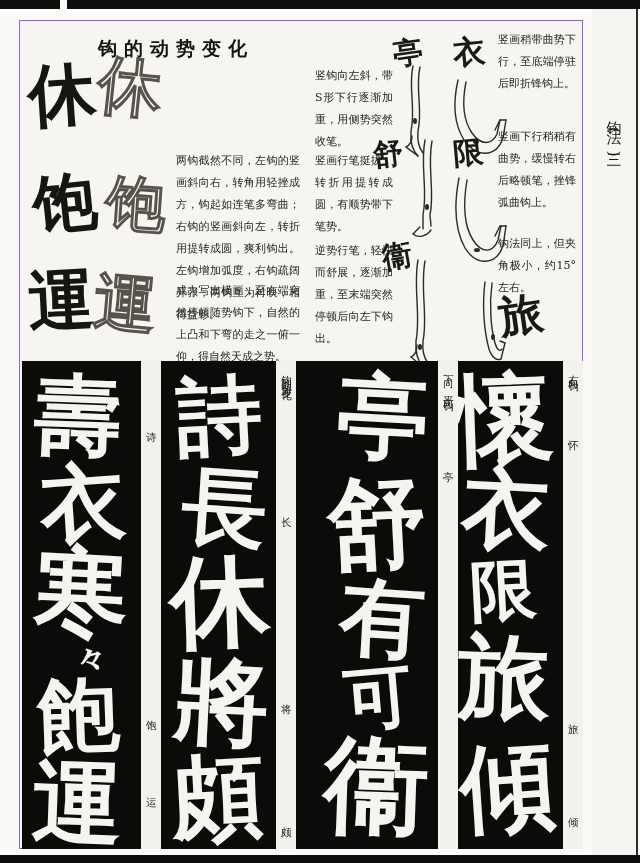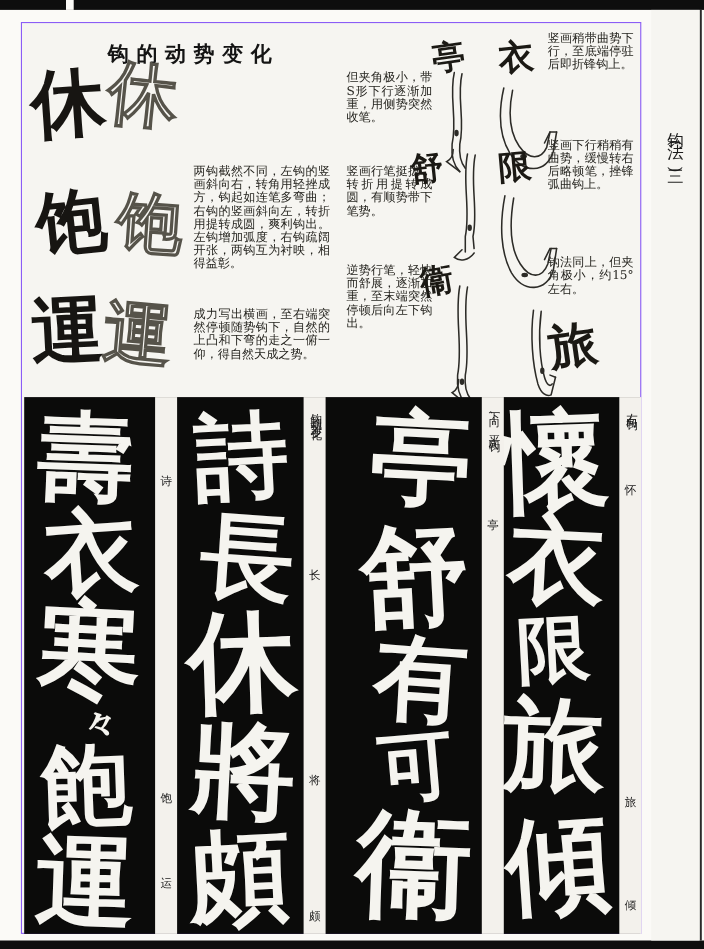--- a/index.html
+++ b/index.html
@@ -9,21 +9,21 @@
   
   #topbar{left:0;top:0;width:640px;height:9px;background:#0e0e0e;}
   #topbar-gap{left:60px;top:0;width:7px;height:9px;background:#fbfaf7;}
   #botbar{left:0;top:855px;width:640px;height:8px;background:#0e0e0e;}
   #rightedge{left:636px;top:9px;width:2px;height:846px;background:#2a2a2a;}
   #mainbox{left:19px;top:20px;width:562px;height:827px;border:1px solid #8b5cf6;background:#f6f5f1;}
   
   #sidebar{left:592px;top:9px;width:44px;height:846px;background:#f6f5f1;}
   .vtext{writing-mode:vertical-rl;font-size:15px;letter-spacing:9px;color:#1c1c1c;}
   
-  .para{font-size:11px;line-height:12px;text-align:justify;word-break:break-all;color:#25241f;}
+  .para{font-size:11px;line-height:22px;text-align:justify;word-break:break-all;color:#25241f;}
   #title{font-size:19px;font-weight:bold;letter-spacing:7px;color:#141414;}
   
   .callig{font-family:"DejaVu Serif",serif;font-weight:bold;line-height:1;color:#171512;}
   .hollow{color:#a39f94;font-weight:bold;}
   @supports (-webkit-text-stroke: 1px black){
     .hollow{-webkit-text-fill-color:transparent;-webkit-text-stroke:1.05px #56534a;}
   }
   .dchar{font-family:"DejaVu Serif",serif;font-weight:bold;line-height:1;color:#1b1914;}
   
   #blackarea{left:2px;top:340px;width:560px;height:488px;background:#0b0b0a;}
@@ -59,21 +59,21 @@
 
     <div class="abs callig" style="left:13px;top:150px;font-size:64px;transform:rotate(-6deg);">饱</div>
     <div class="abs callig hollow" style="left:86px;top:153px;font-size:60px;transform:rotate(4deg);">饱</div>
 
     <div class="abs callig" style="left:8px;top:246px;font-size:66px;transform:rotate(-3deg);">運</div>
     <div class="abs callig hollow" style="left:74px;top:252px;font-size:62px;transform:rotate(5deg);">運</div>
 
     <div class="abs para" style="left:156px;top:129px;width:124px;">两钩截然不同，左钩的竖画斜向右，转角用轻挫成方，钩起如连笔多弯曲；右钩的竖画斜向左，转折用提转成圆，爽利钩出。左钩增加弧度，右钩疏阔开张，两钩互为衬映，相得益彰。</div>
     <div class="abs para" style="left:156px;top:259px;width:124px;">成力写出横画，至右端突然停顿随势钩下，自然的上凸和下弯的走之一俯一仰，得自然天成之势。</div>
 
-    <div class="abs para" style="left:295px;top:44px;width:78px;">但夹角极小，带S形下行逐渐加重，用侧势突然收笔。</div>
+    <div class="abs para" style="left:295px;top:44px;width:78px;">竖钩向左斜，带S形下行逐渐加重，用侧势突然收笔。</div>
     <div class="abs para" style="left:295px;top:129px;width:78px;">竖画行笔挺拔，转折用提转成圆，有顺势带下笔势。</div>
     <div class="abs para" style="left:295px;top:219px;width:78px;">逆势行笔，轻快而舒展，逐渐加重，至末端突然停顿后向左下钩出。</div>
 
     <div class="abs para" style="left:478px;top:8px;width:78px;">竖画稍带曲势下行，至底端停驻后即折锋钩上。</div>
     <div class="abs para" style="left:478px;top:105px;width:78px;">竖画下行稍稍有曲势，缓慢转右后略顿笔，挫锋弧曲钩上。</div>
     <div class="abs para" style="left:478px;top:212px;width:78px;">钩法同上，但夹角极小，约15°左右。</div>
 
     <div class="abs dchar" style="left:373px;top:17px;font-size:30px;transform:rotate(-8deg);">亭</div>
     <svg class="hook" style="left:380px;top:42px;" width="28" height="96" viewBox="0 0 28 96">
       <path d="M13 3 C8 24 16 46 11 68 C10 80 13 88 18 93"></path>

